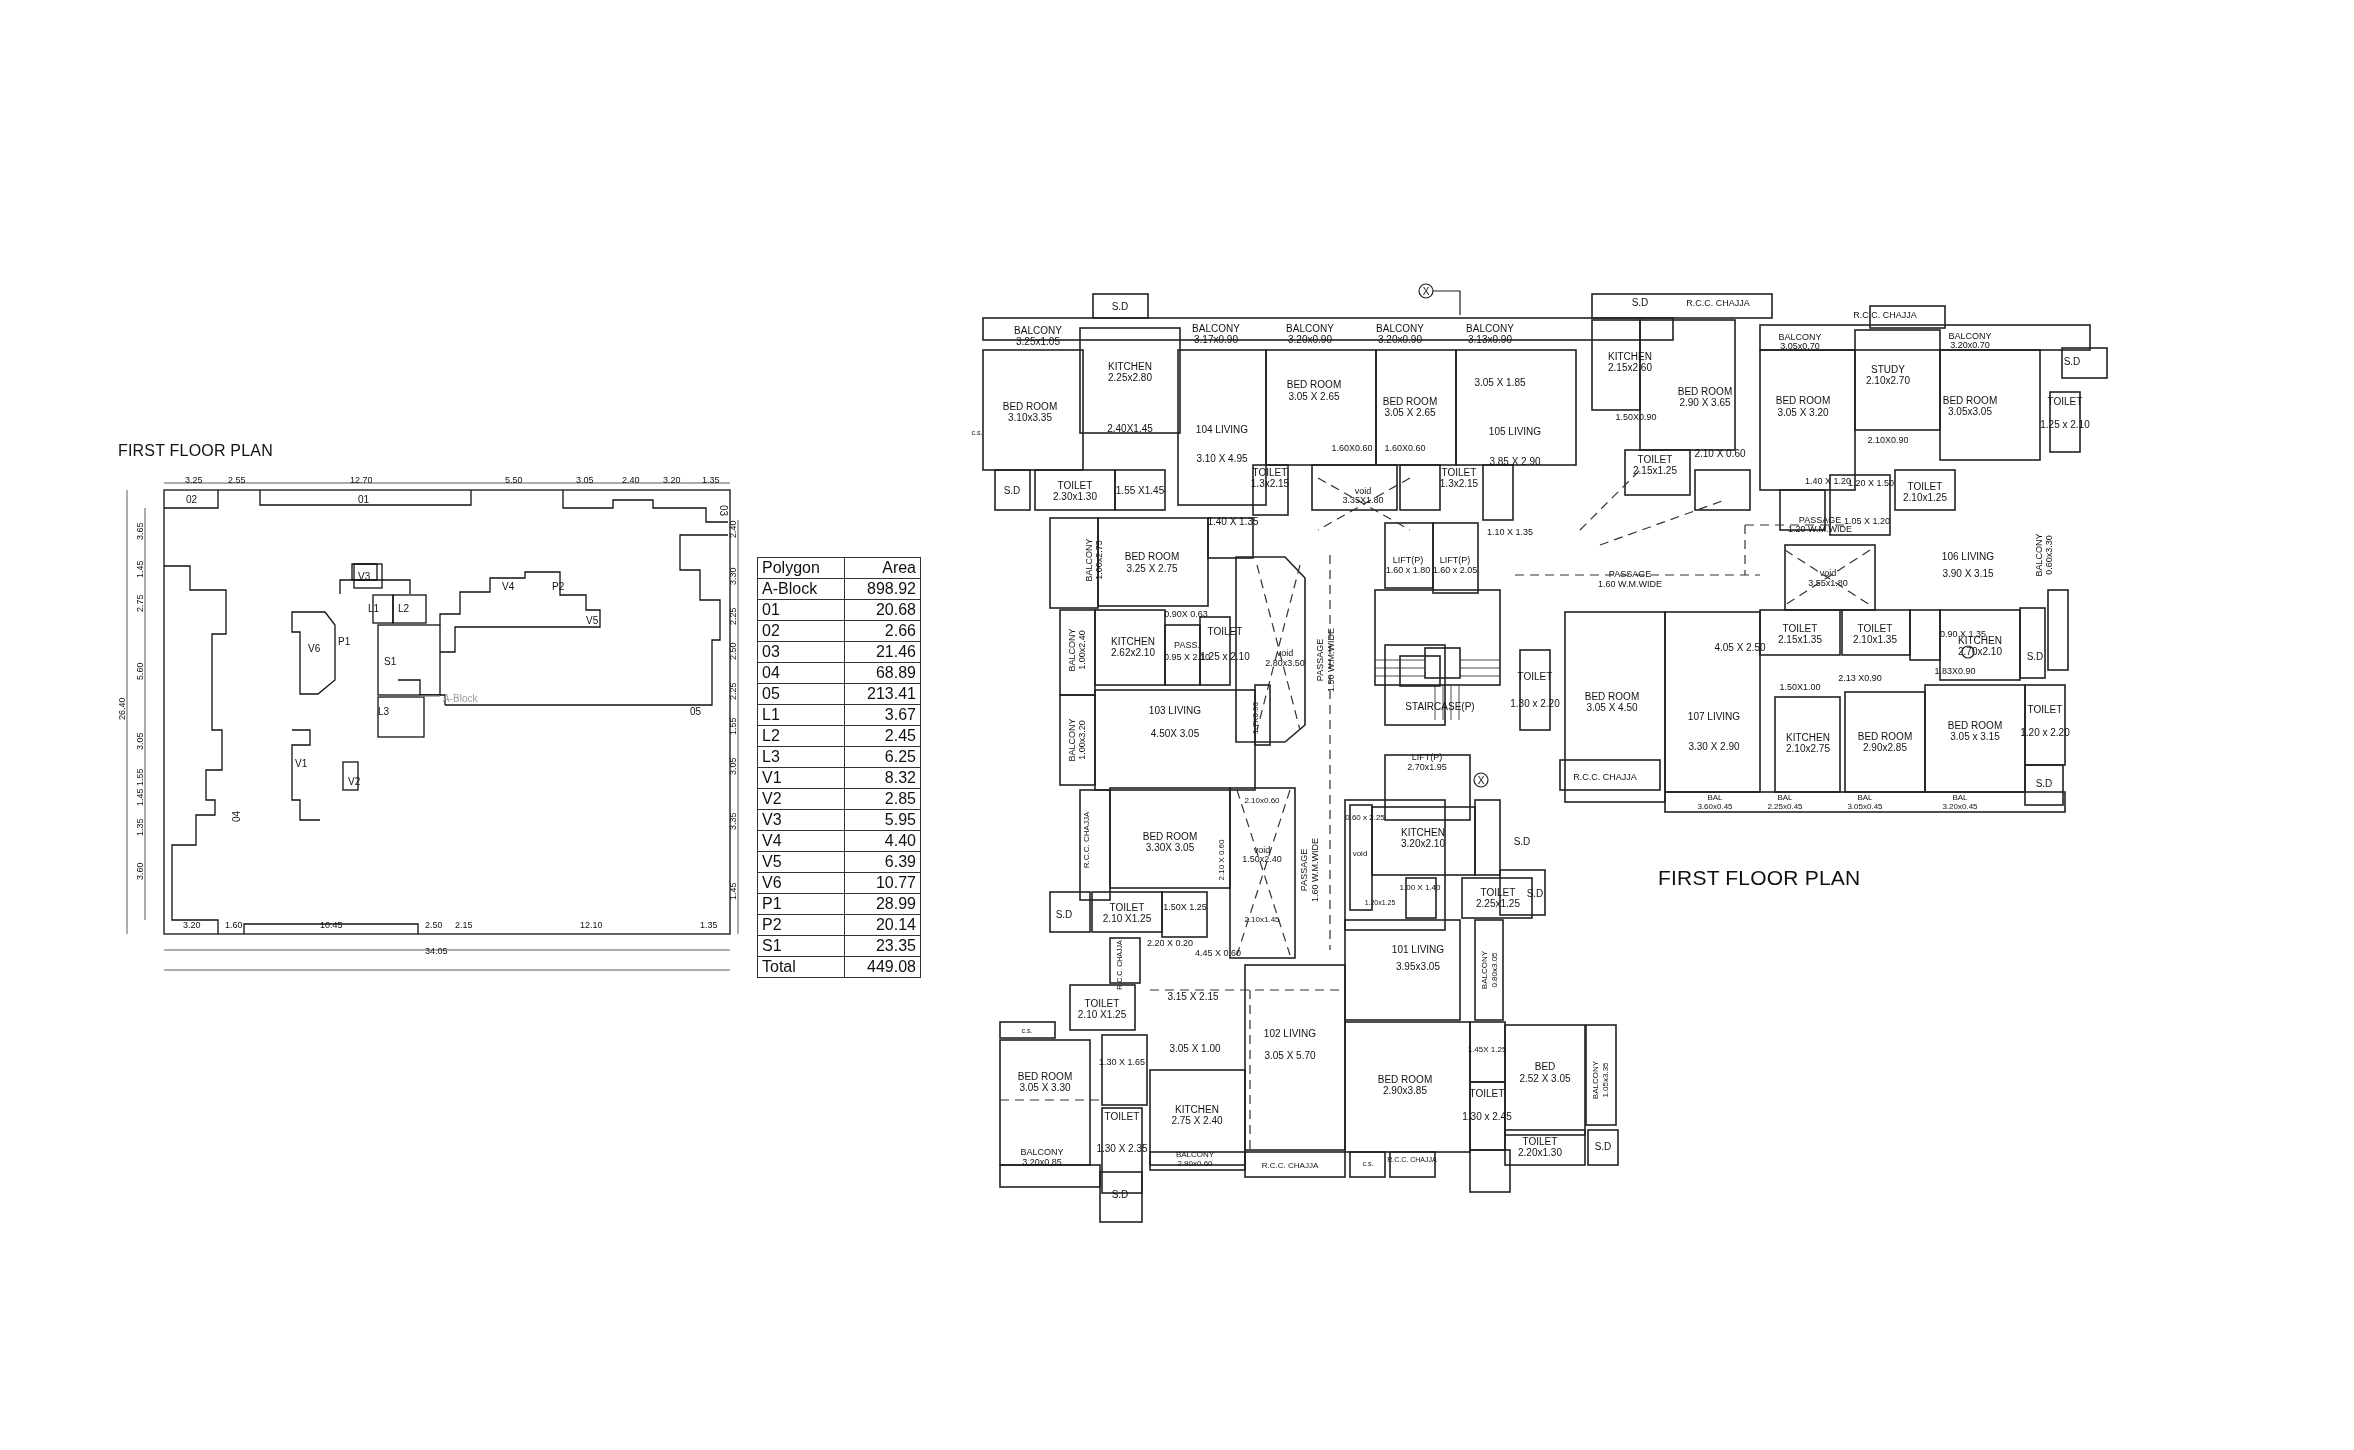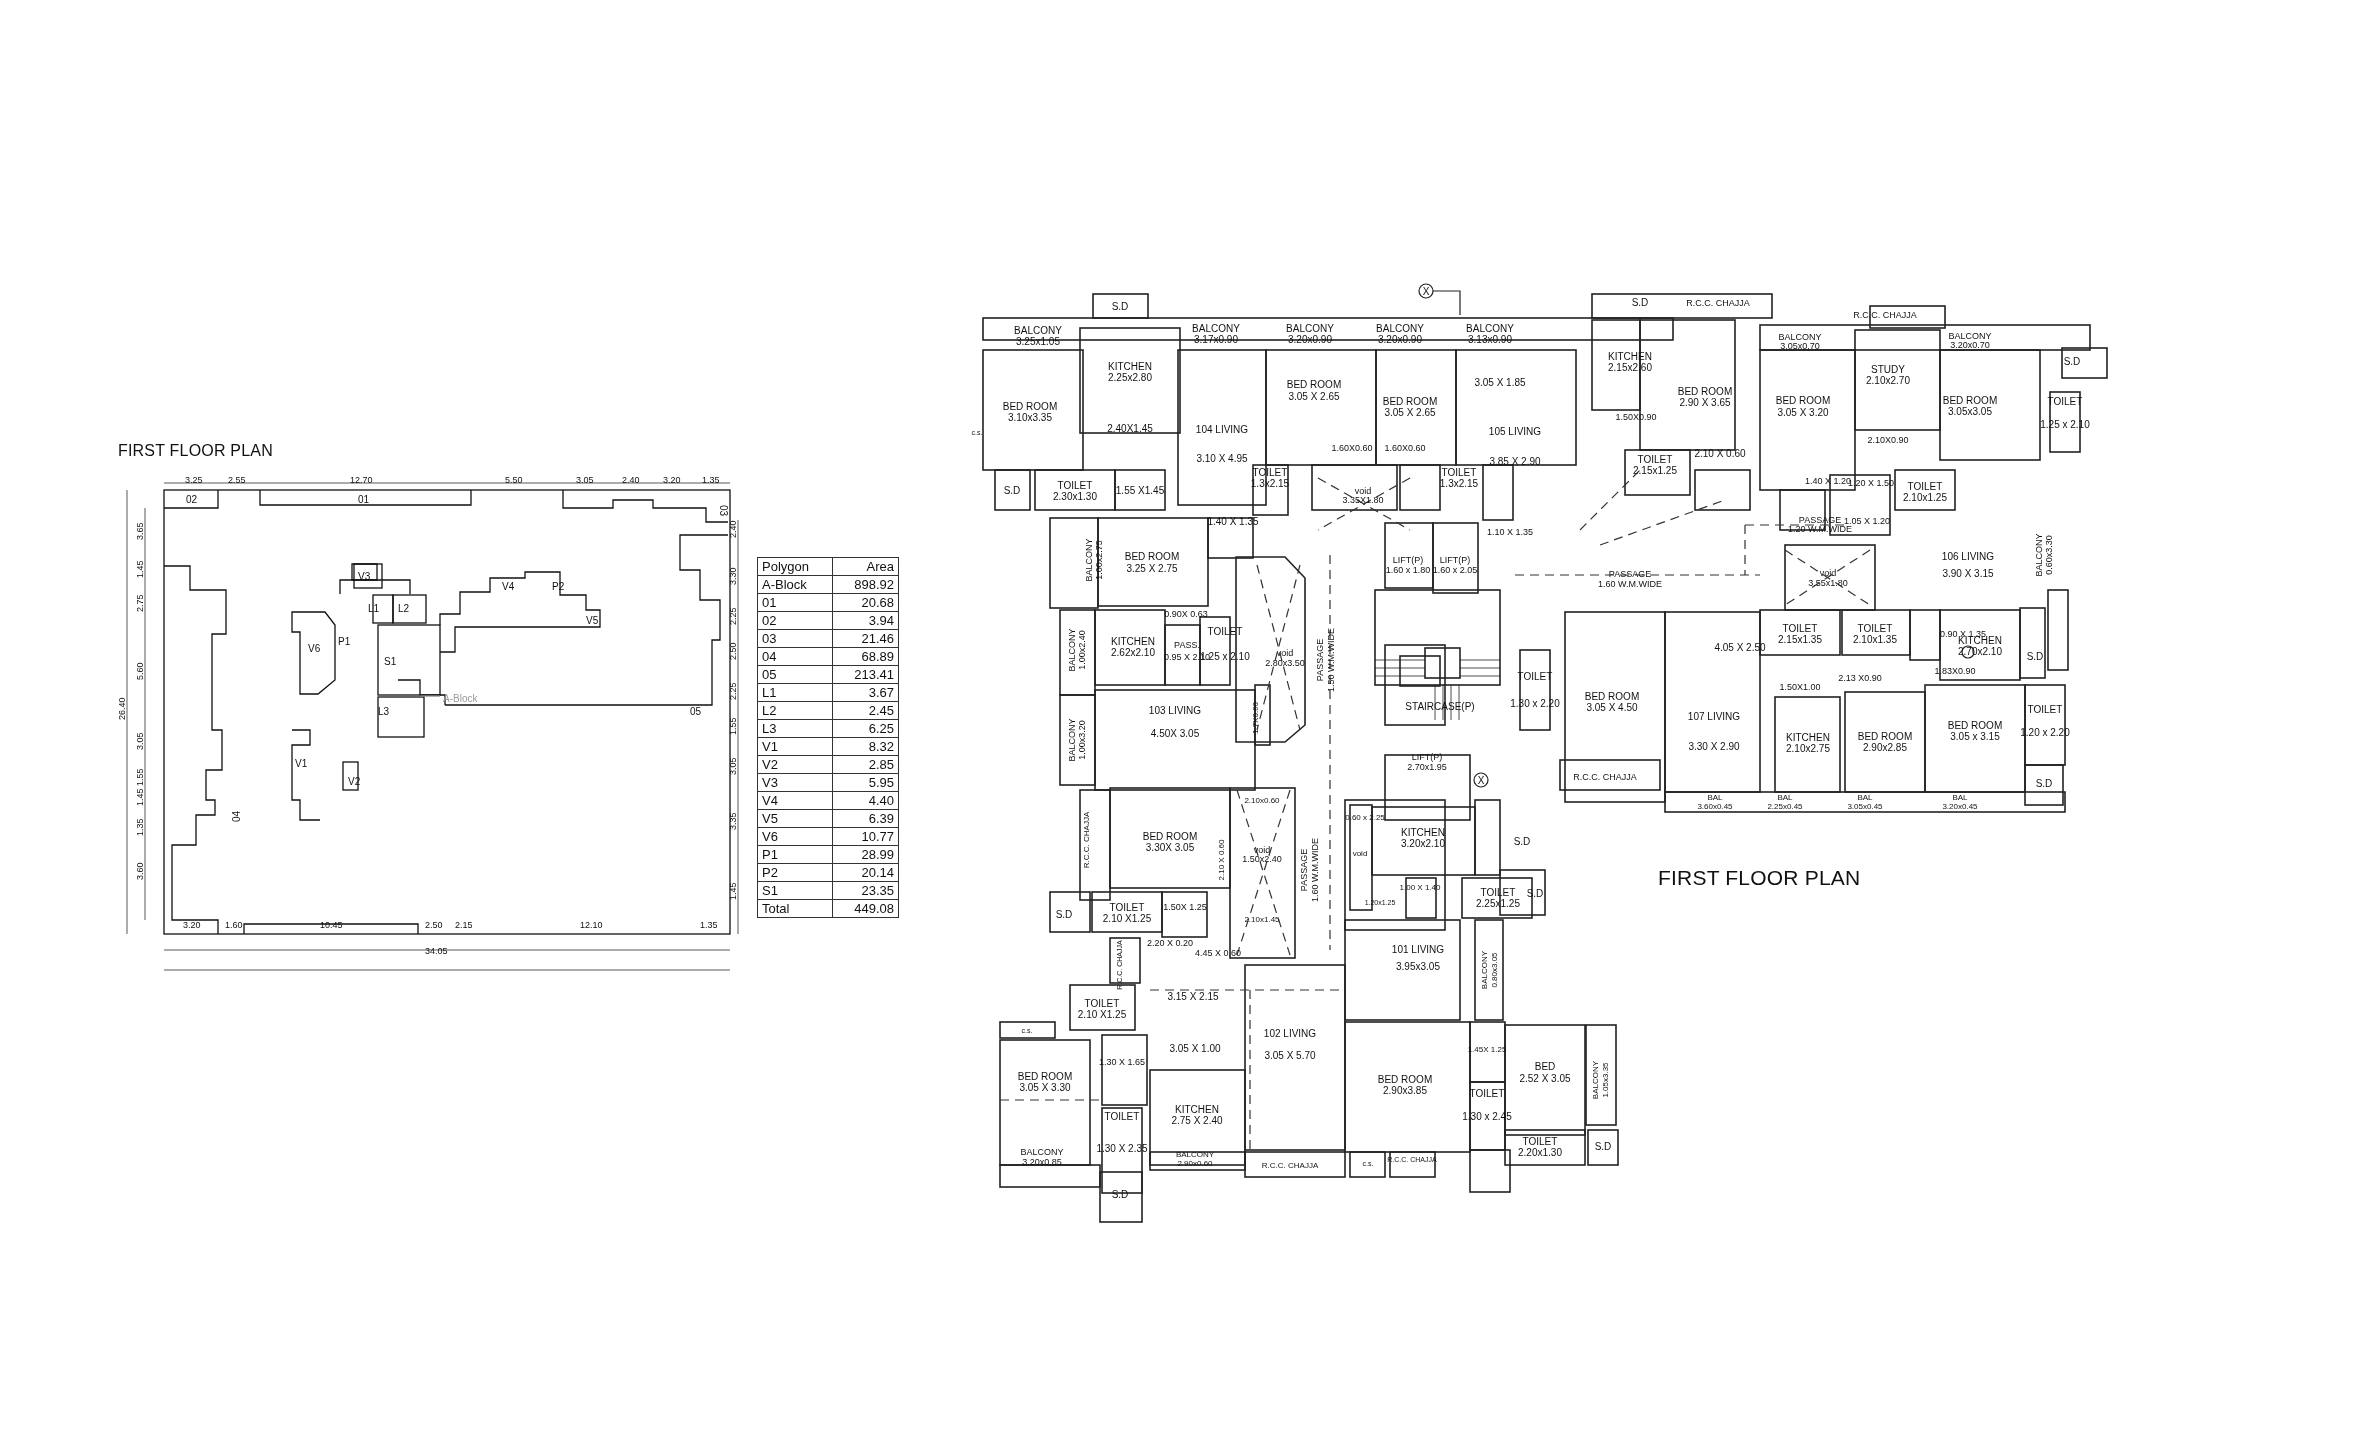--- a/index.html
+++ b/index.html
@@ -3,21 +3,21 @@
 <meta charset="utf-8">
 <style>
   html, body { margin: 0; padding: 0; background: #ffffff; }
   body { width: 2354px; height: 1450px; position: relative; overflow: hidden;
          font-family: "Liberation Sans", sans-serif; color: #111; }
   .abs { position: absolute; }
   .title-left { left: 118px; top: 442px; font-size: 16px; letter-spacing: 0.2px; }
   .title-right { left: 1658px; top: 866px; font-size: 21px; letter-spacing: 0.2px; }
   svg text { font-family: "Liberation Sans", sans-serif; fill: #111; }
   .area-table { position: absolute; left: 757px; top: 557px; border-collapse: collapse;
-                font-size: 13px; width: 142px; }
+                font-size: 16px; width: 164px; }
   .area-table td { border: 1px solid #333; padding: 1px 4px; height: 15px; }
   .area-table td.val { text-align: right; }
 </style>
 </head>
 <body>
 
 <div class="abs title-left">FIRST FLOOR PLAN</div>
 
 <svg class="abs" style="left:0;top:0" width="2354" height="1450">
   <g stroke="#111" fill="none" stroke-width="1.3">
@@ -129,21 +129,21 @@
   <tr>
         <td>A-Block</td>
         <td class="val">898.92</td>
       </tr>
   <tr>
         <td>01</td>
         <td class="val">20.68</td>
       </tr>
   <tr>
         <td>02</td>
-        <td class="val">3.94</td>
+        <td class="val">2.66</td>
       </tr>
   <tr>
         <td>03</td>
         <td class="val">21.46</td>
       </tr>
   <tr>
         <td>04</td>
         <td class="val">68.89</td>
       </tr>
   <tr>

